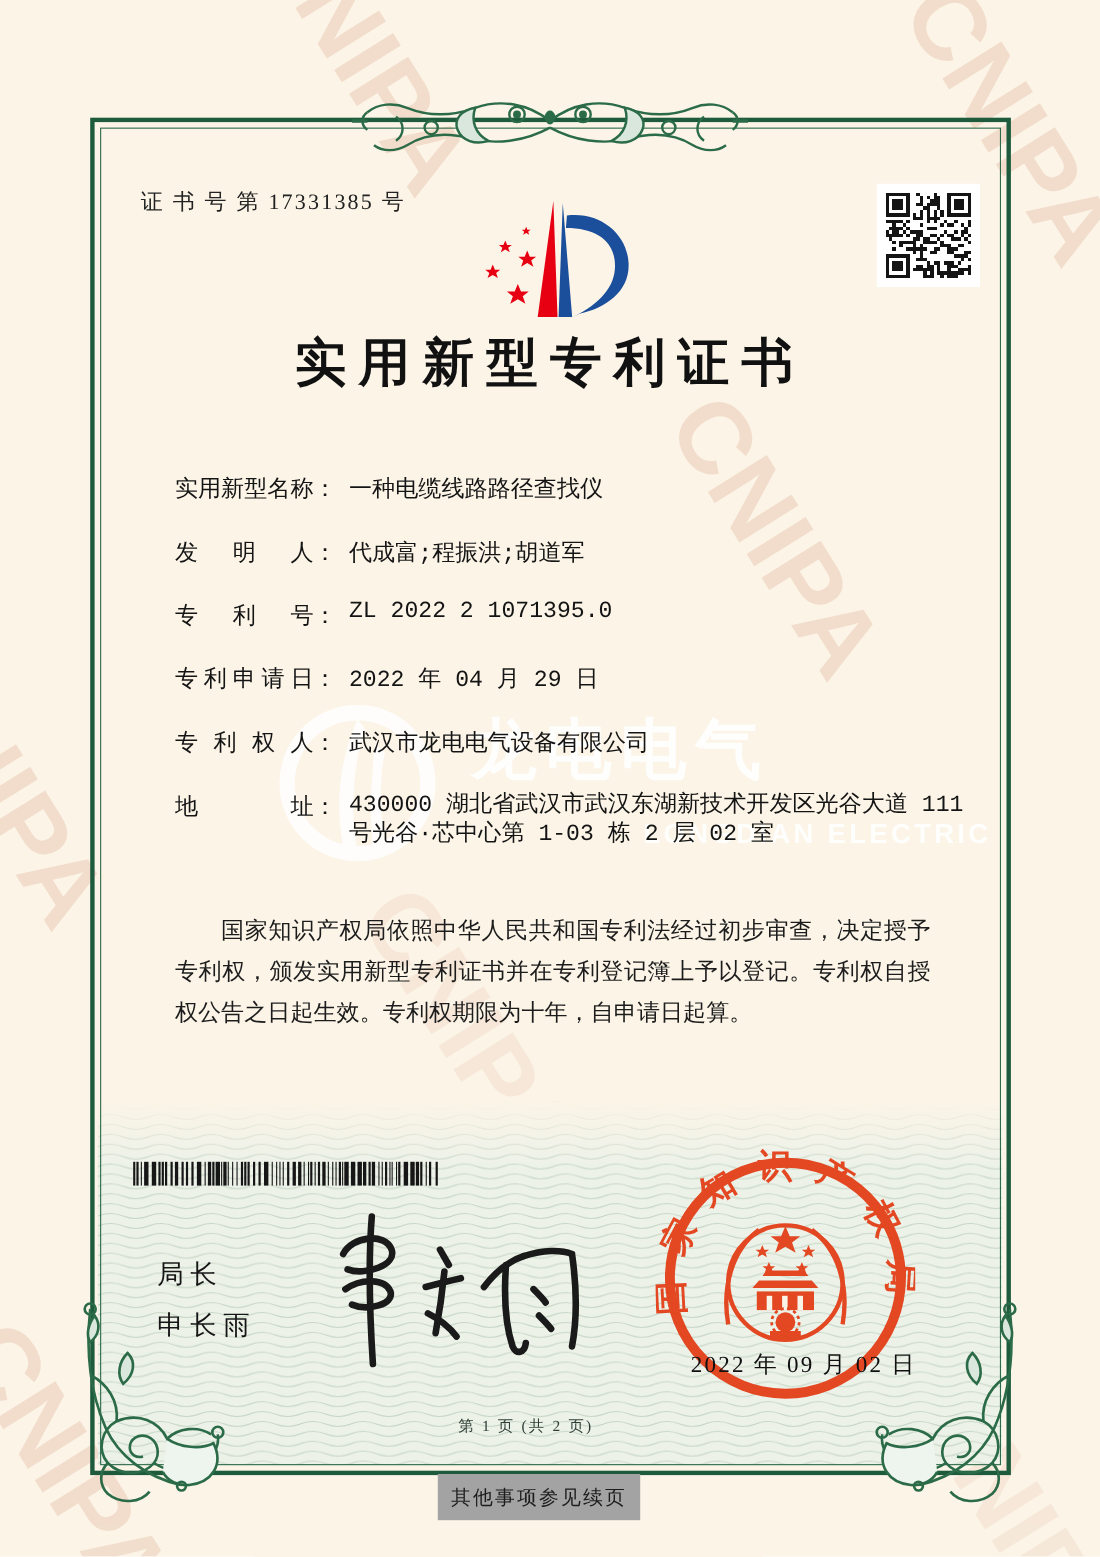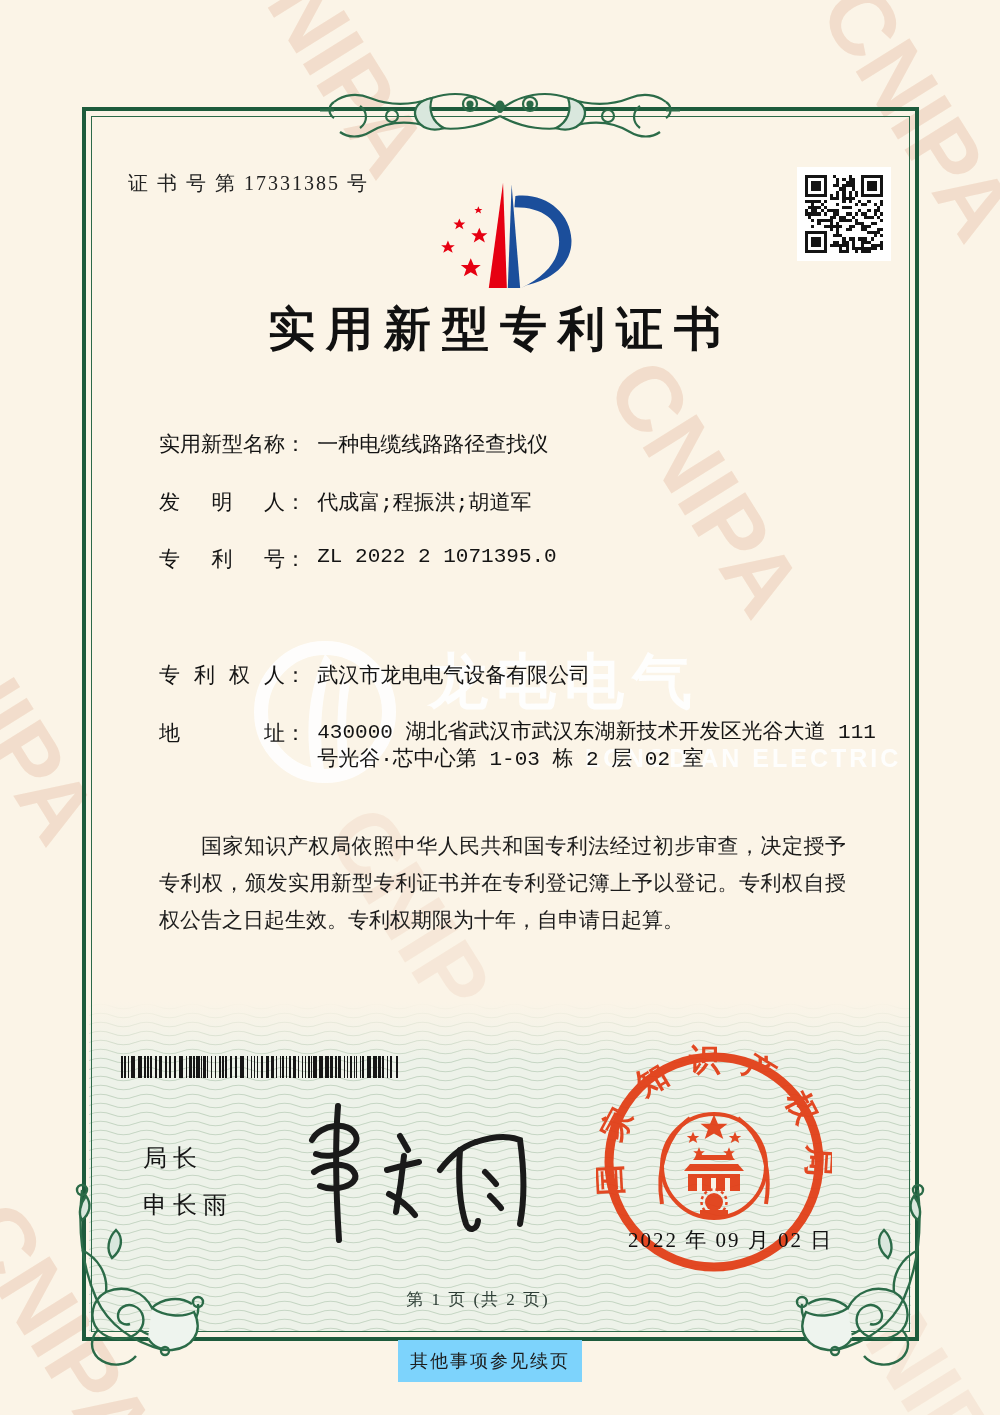--- a/index.html
+++ b/index.html
@@ -54,22 +54,22 @@
 
   
   .barcode{position:absolute;left:121px;top:1056px;width:278px;height:22px;z-index:5;}
   .barcode svg{width:100%;height:100%;}
   .signer-title{position:absolute;left:143px;top:1142px;z-index:5;font-size:24px;letter-spacing:6px;color:#151515;}
   .signer-name{position:absolute;left:143px;top:1189px;z-index:5;font-size:24px;letter-spacing:6px;color:#151515;}
   .signature{position:absolute;left:292px;top:1098px;width:250px;height:150px;z-index:5;}
   .seal{position:absolute;left:596px;top:1044px;width:236px;height:236px;z-index:5;}
   .seal-date{position:absolute;left:628px;top:1226px;z-index:6;font-size:21px;letter-spacing:2px;color:#101010;white-space:nowrap;}
   .page-footer{position:absolute;left:0;top:1288px;width:956px;text-align:center;z-index:5;
-      font-size:17px;letter-spacing:2px;color:#2e3e36;}
-  .note-box{position:absolute;left:398px;top:1340px;z-index:5;background:#7dd3fc;
+      font-size:14px;letter-spacing:2px;color:#2e3e36;}
+  .note-box{position:absolute;left:398px;top:1340px;z-index:5;background:#a3a3a3;
       padding:9px 12px;}
   .note-box span{font-size:18px;letter-spacing:2px;color:#1c1c1c;white-space:nowrap;}
 </style>
 </head>
 <body>
 
 <div class="page">
 
   <svg width="0" height="0" style="position:absolute">
     <defs>
@@ -394,20 +394,24 @@
     <span class="fvalue">一种电缆线路路径查找仪</span>
   </div>
   <div class="field" style="top:488px;">
     <span class="flabel">发明人</span><span class="colon">：</span>
     <span class="fvalue">代成富;程振洪;胡道军</span>
   </div>
   <div class="field" style="top:545px;">
     <span class="flabel">专利号</span><span class="colon">：</span>
     <span class="fvalue">ZL 2022 2 1071395.0</span>
   </div>
+  <div class="field" style="top:603px;">
+    <span class="flabel">专利申请日</span><span class="colon">：</span>
+    <span class="fvalue">2022 年 04 月 29 日</span>
+  </div>
   <div class="field" style="top:661px;">
     <span class="flabel">专利权人</span><span class="colon">：</span>
     <span class="fvalue">武汉市龙电电气设备有限公司</span>
   </div>
   <div class="field" style="top:719px;">
     <span class="flabel">地址</span><span class="colon">：</span>
     <span class="fvalue wide">430000 湖北省武汉市武汉东湖新技术开发区光谷大道 111 号光谷·芯中心第 1-03 栋 2 层 02 室</span>
   </div>
 
   <div class="body-text">

